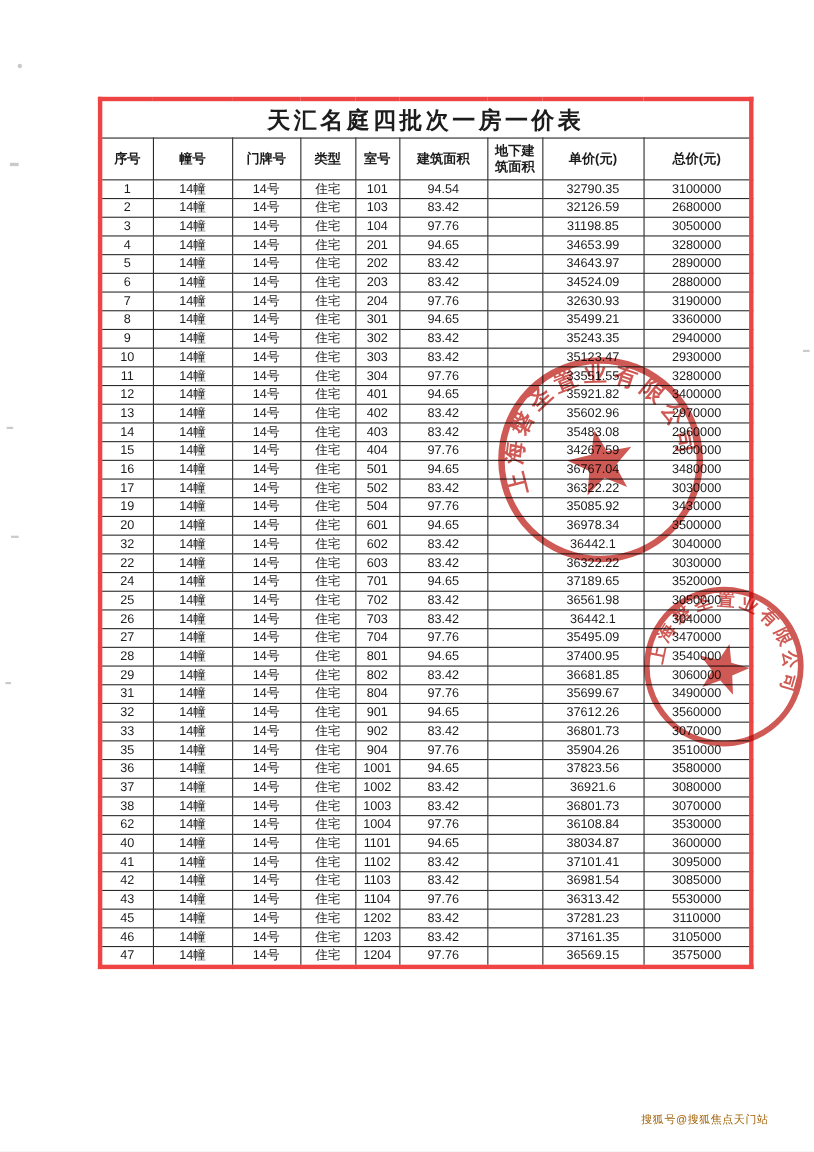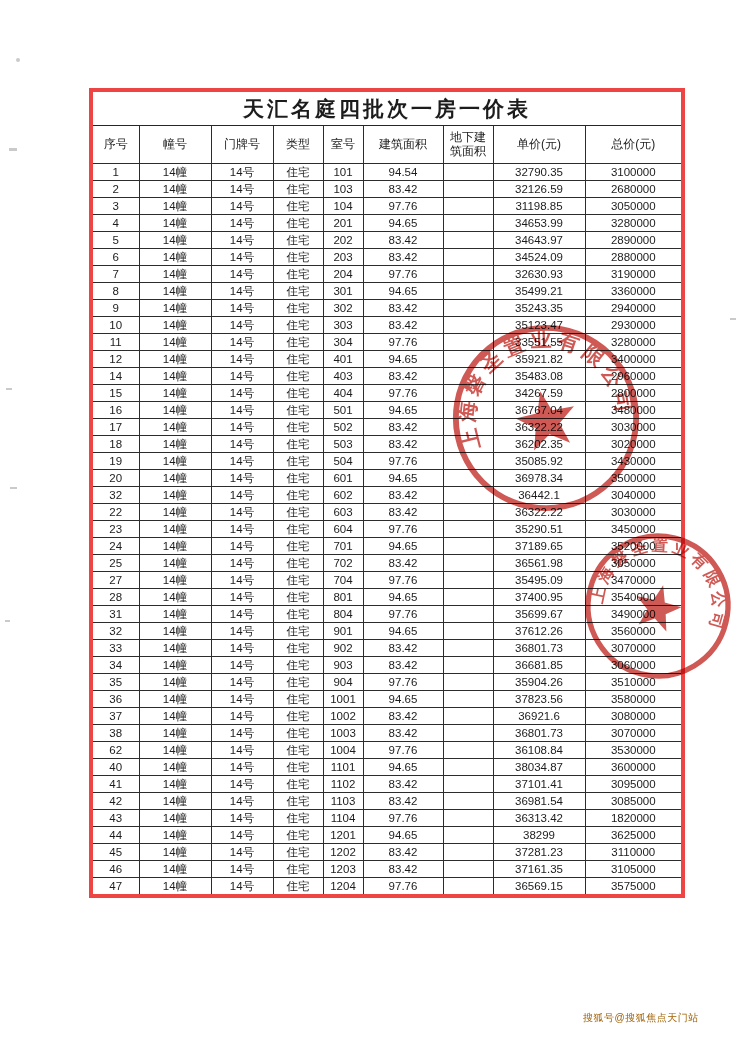--- a/index.html
+++ b/index.html
@@ -17,21 +17,21 @@
   }
   .price-table th, .price-table td {
     border:1px solid #2c2c2c; text-align:center; vertical-align:middle;
     overflow:hidden; padding:0;
   }
   th.doc-title {
     height:33px; font-size:21px; font-weight:bold; letter-spacing:3px;
     border-bottom:1.5px solid #262626;
   }
   tr.cols th {
-    height:37px; font-size:12px; font-weight:400; line-height:1.15; padding:0 2px;
+    height:37px; font-size:12px; font-weight:700; line-height:1.15; padding:0 2px;
   }
   tbody td {
     height:16px; font-size:11.5px; line-height:16px; white-space:nowrap;
   }
 
   
   .stamp { position:absolute; mix-blend-mode:multiply; opacity:0.82; pointer-events:none; }
   .stamp svg { display:block; width:100%; height:100%; }
   .stamp-center { left:448px; top:320px; width:196px; height:196px; transform:rotate(-12deg); }
   .stamp-right  { left:582px; top:530px; width:152px; height:152px; transform:rotate(14deg); }
@@ -227,20 +227,31 @@
           <td>14幢</td>
           <td>14号</td>
           <td>住宅</td>
           <td>401</td>
           <td>94.65</td>
           <td></td>
           <td>35921.82</td>
           <td>3400000</td>
         </tr>
 
+        <tr>
+          <td>13</td>
+          <td>14幢</td>
+          <td>14号</td>
+          <td>住宅</td>
+          <td>402</td>
+          <td>83.42</td>
+          <td></td>
+          <td>35602.96</td>
+          <td>2970000</td>
+        </tr>
 
         <tr>
           <td>14</td>
           <td>14幢</td>
           <td>14号</td>
           <td>住宅</td>
           <td>403</td>
           <td>83.42</td>
           <td></td>
           <td>35483.08</td>
@@ -276,31 +287,20 @@
           <td>14幢</td>
           <td>14号</td>
           <td>住宅</td>
           <td>502</td>
           <td>83.42</td>
           <td></td>
           <td>36322.22</td>
           <td>3030000</td>
         </tr>
 
-        <tr>
-          <td>18</td>
-          <td>14幢</td>
-          <td>14号</td>
-          <td>住宅</td>
-          <td>503</td>
-          <td>83.42</td>
-          <td></td>
-          <td>36202.35</td>
-          <td>3020000</td>
-        </tr>
 
         <tr>
           <td>19</td>
           <td>14幢</td>
           <td>14号</td>
           <td>住宅</td>
           <td>504</td>
           <td>97.76</td>
           <td></td>
           <td>35085.92</td>
@@ -336,31 +336,20 @@
           <td>14幢</td>
           <td>14号</td>
           <td>住宅</td>
           <td>603</td>
           <td>83.42</td>
           <td></td>
           <td>36322.22</td>
           <td>3030000</td>
         </tr>
 
-        <tr>
-          <td>23</td>
-          <td>14幢</td>
-          <td>14号</td>
-          <td>住宅</td>
-          <td>604</td>
-          <td>97.76</td>
-          <td></td>
-          <td>35290.51</td>
-          <td>3450000</td>
-        </tr>
 
         <tr>
           <td>24</td>
           <td>14幢</td>
           <td>14号</td>
           <td>住宅</td>
           <td>701</td>
           <td>94.65</td>
           <td></td>
           <td>37189.65</td>
@@ -372,20 +361,31 @@
           <td>14幢</td>
           <td>14号</td>
           <td>住宅</td>
           <td>702</td>
           <td>83.42</td>
           <td></td>
           <td>36561.98</td>
           <td>3050000</td>
         </tr>
 
+        <tr>
+          <td>26</td>
+          <td>14幢</td>
+          <td>14号</td>
+          <td>住宅</td>
+          <td>703</td>
+          <td>83.42</td>
+          <td></td>
+          <td>36442.1</td>
+          <td>3040000</td>
+        </tr>
 
         <tr>
           <td>27</td>
           <td>14幢</td>
           <td>14号</td>
           <td>住宅</td>
           <td>704</td>
           <td>97.76</td>
           <td></td>
           <td>35495.09</td>
@@ -397,20 +397,31 @@
           <td>14幢</td>
           <td>14号</td>
           <td>住宅</td>
           <td>801</td>
           <td>94.65</td>
           <td></td>
           <td>37400.95</td>
           <td>3540000</td>
         </tr>
 
+        <tr>
+          <td>29</td>
+          <td>14幢</td>
+          <td>14号</td>
+          <td>住宅</td>
+          <td>802</td>
+          <td>83.42</td>
+          <td></td>
+          <td>36681.85</td>
+          <td>3060000</td>
+        </tr>
 
 
         <tr>
           <td>31</td>
           <td>14幢</td>
           <td>14号</td>
           <td>住宅</td>
           <td>804</td>
           <td>97.76</td>
           <td></td>
@@ -435,31 +446,20 @@
           <td>14幢</td>
           <td>14号</td>
           <td>住宅</td>
           <td>902</td>
           <td>83.42</td>
           <td></td>
           <td>36801.73</td>
           <td>3070000</td>
         </tr>
 
-        <tr>
-          <td>34</td>
-          <td>14幢</td>
-          <td>14号</td>
-          <td>住宅</td>
-          <td>903</td>
-          <td>83.42</td>
-          <td></td>
-          <td>36681.85</td>
-          <td>3060000</td>
-        </tr>
 
         <tr>
           <td>35</td>
           <td>14幢</td>
           <td>14号</td>
           <td>住宅</td>
           <td>904</td>
           <td>97.76</td>
           <td></td>
           <td>35904.26</td>
@@ -552,34 +552,23 @@
 
         <tr>
           <td>43</td>
           <td>14幢</td>
           <td>14号</td>
           <td>住宅</td>
           <td>1104</td>
           <td>97.76</td>
           <td></td>
           <td>36313.42</td>
-          <td>1820000</td>
-        </tr>
-
-        <tr>
-          <td>44</td>
-          <td>14幢</td>
-          <td>14号</td>
-          <td>住宅</td>
-          <td>1201</td>
-          <td>94.65</td>
-          <td></td>
-          <td>38299</td>
-          <td>3625000</td>
-        </tr>
+          <td>5530000</td>
+        </tr>
+
 
         <tr>
           <td>45</td>
           <td>14幢</td>
           <td>14号</td>
           <td>住宅</td>
           <td>1202</td>
           <td>83.42</td>
           <td></td>
           <td>37281.23</td>

